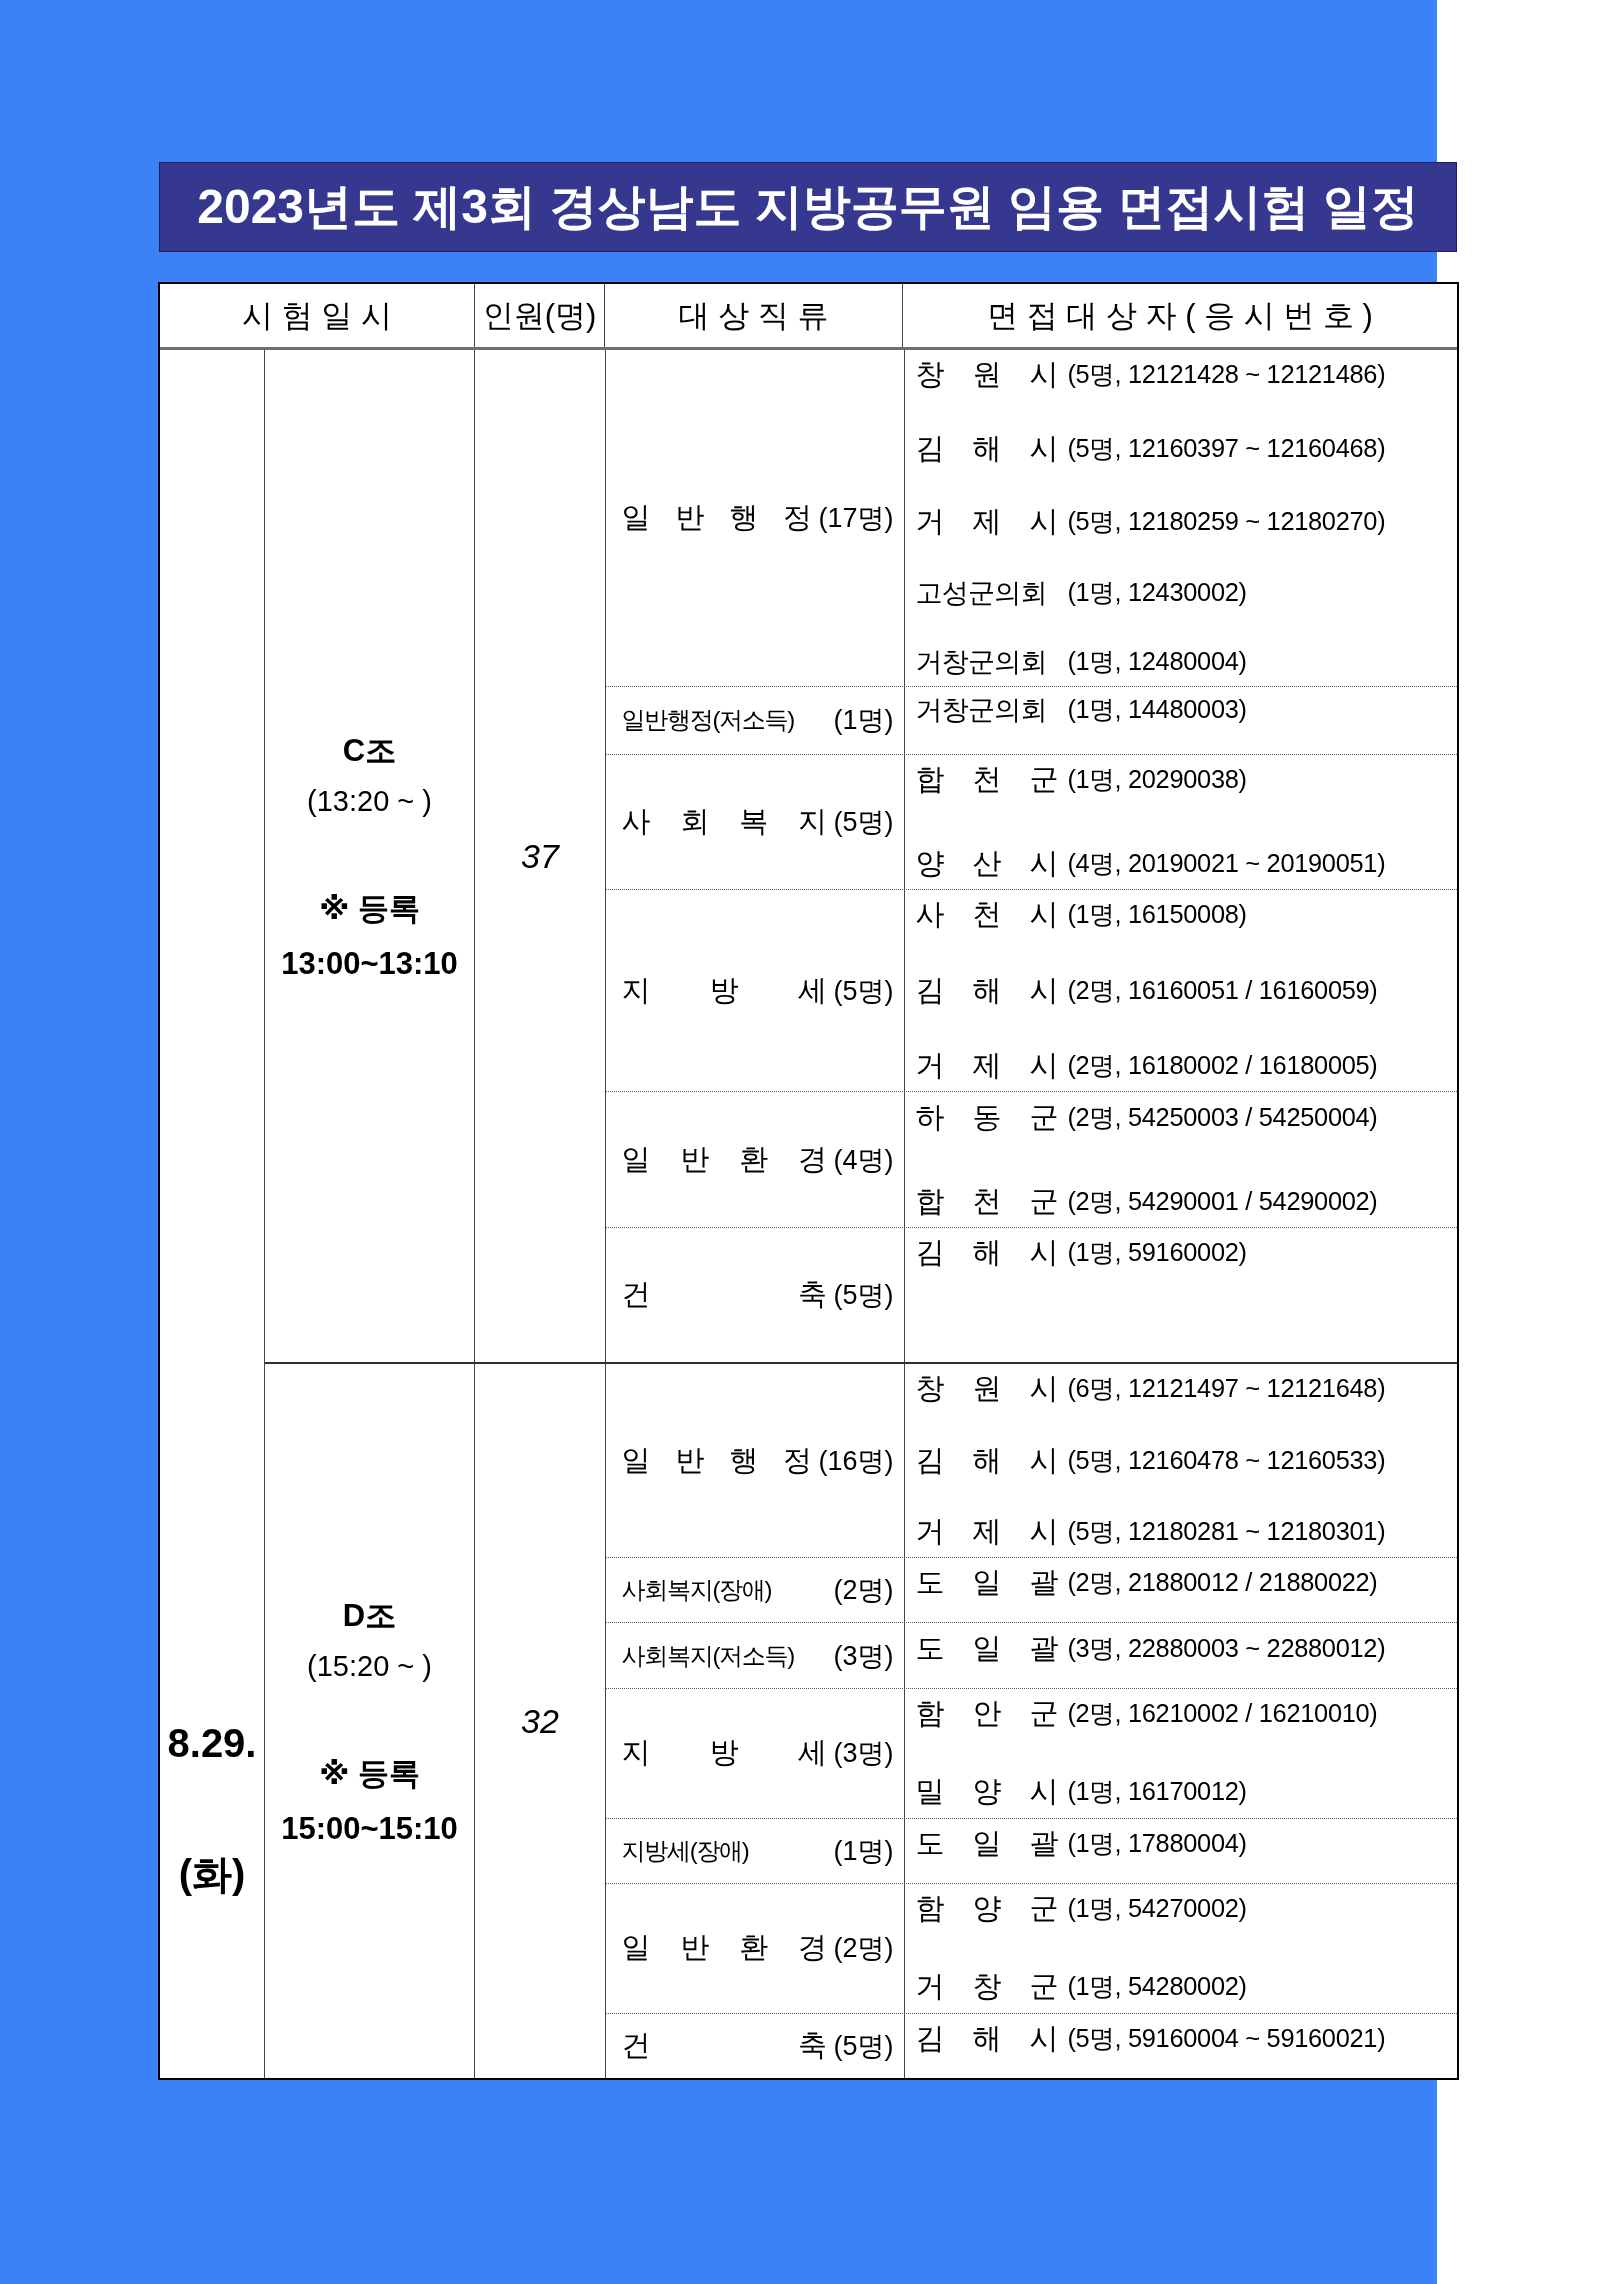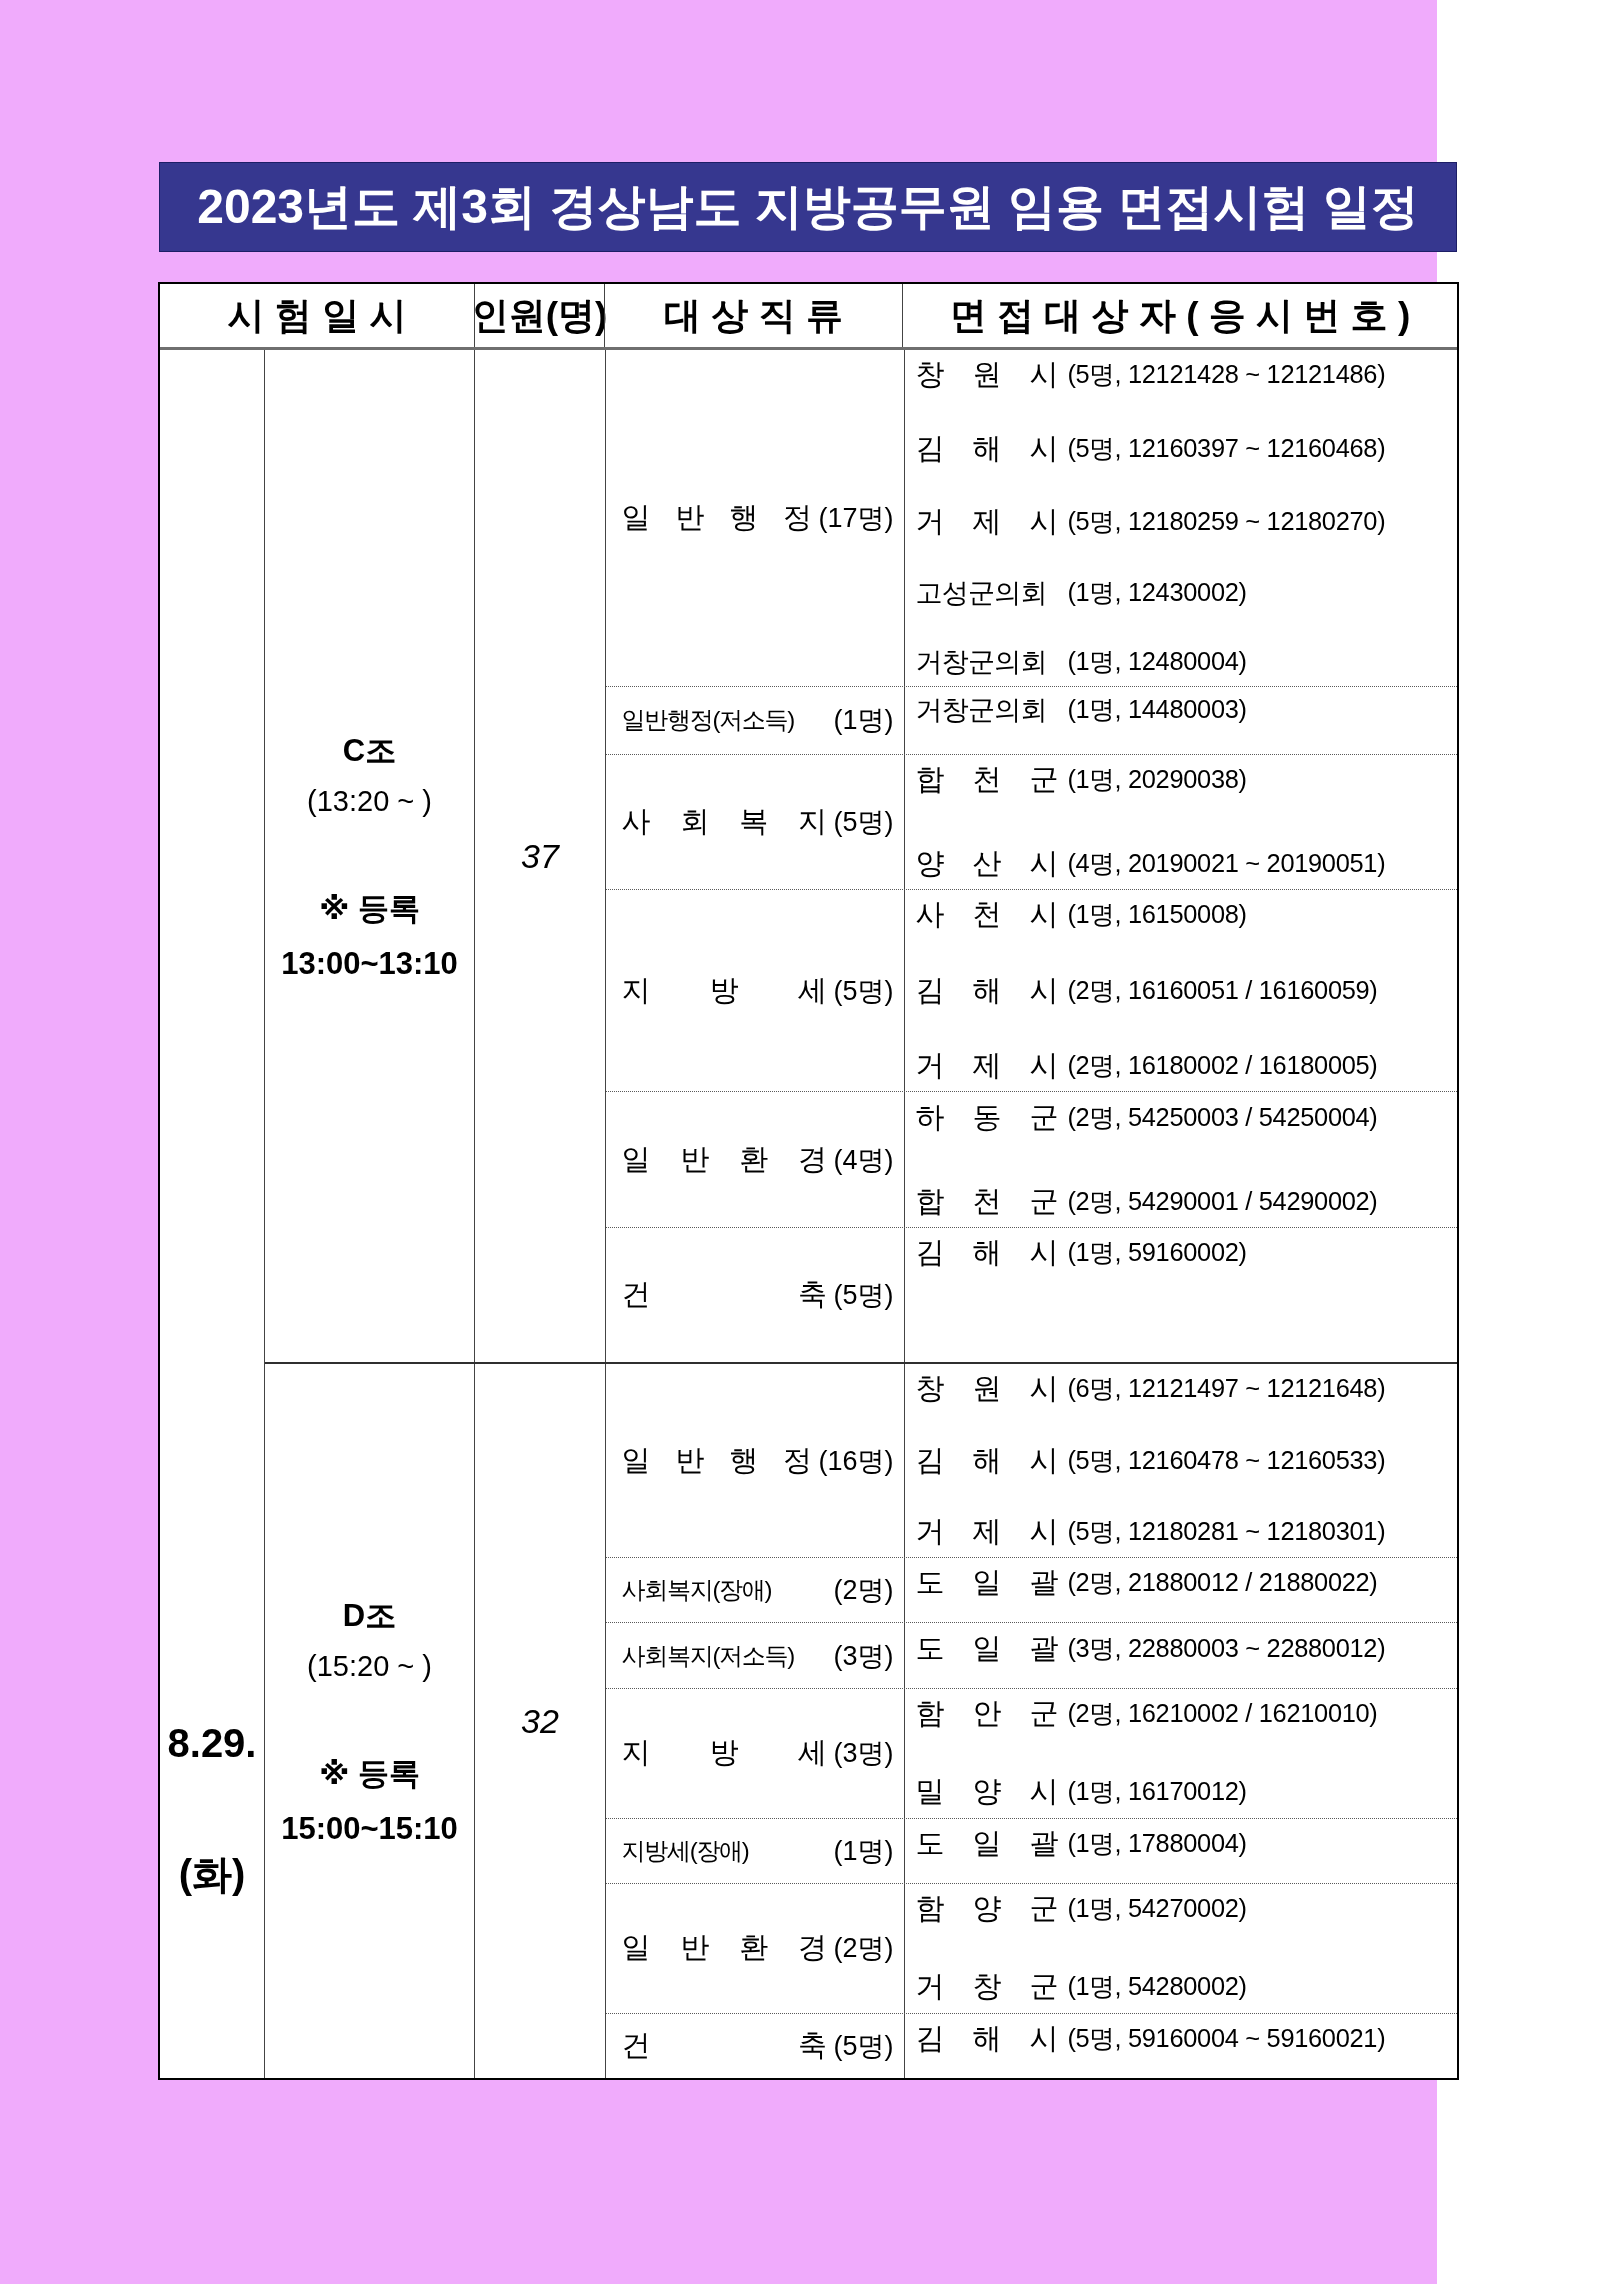--- a/index.html
+++ b/index.html
@@ -1,28 +1,28 @@
 <!DOCTYPE html>
 <html style="font-size:10.4px"><head>
 <meta charset="utf-8">
 <style>
   html,body{margin:0;padding:0;background:#ffffff;}
   body{width:1616px;height:2284px;position:relative;font-family:"Liberation Sans","DejaVu Sans",sans-serif;color:#000;}
-  .page{position:absolute;left:0;top:0;width:1437px;height:2284px;background:#f0abfc;}
+  .page{position:absolute;left:0;top:0;width:1437px;height:2284px;background:#3b82f6;}
 
   .banner{position:absolute;left:159px;top:162px;width:1298px;height:90px;
     background:#36378f;border:1.3px solid #1d1e66;box-sizing:border-box;
     display:flex;align-items:center;justify-content:center;}
   .banner span{color:#ffffff;font-size:48px;font-weight:bold;letter-spacing:0px;white-space:nowrap;}
 
   .table{position:absolute;left:158px;top:282px;width:1301px;height:1798px;
     border:2px solid #000;box-sizing:border-box;display:flex;flex-direction:column;background:#fff;}
 
   .thead{display:flex;height:63px;flex:0 0 63px;border-bottom:3.3px solid #6f6f6f;}
-  .th{display:flex;align-items:center;justify-content:center;font-size:37px;font-weight:bold;box-sizing:border-box;white-space:nowrap;}
+  .th{display:flex;align-items:center;justify-content:center;font-size:31px;font-weight:normal;box-sizing:border-box;white-space:nowrap;}
   .th-datetime{width:314px;}
   .th-count{width:130px;border-left:1.3px solid #444;}
   .th-series{width:298px;border-left:1.3px solid #444;}
   .th-cand{flex:1;border-left:1.3px solid #444;}
 
   .tbody{flex:1;display:flex;min-height:0;}
 
   .date-cell{width:104px;flex:0 0 104px;display:flex;flex-direction:column;align-items:center;
     justify-content:flex-end;padding-bottom:176px;box-sizing:border-box;gap:81px;
     font-size:40px;font-weight:bold;}

